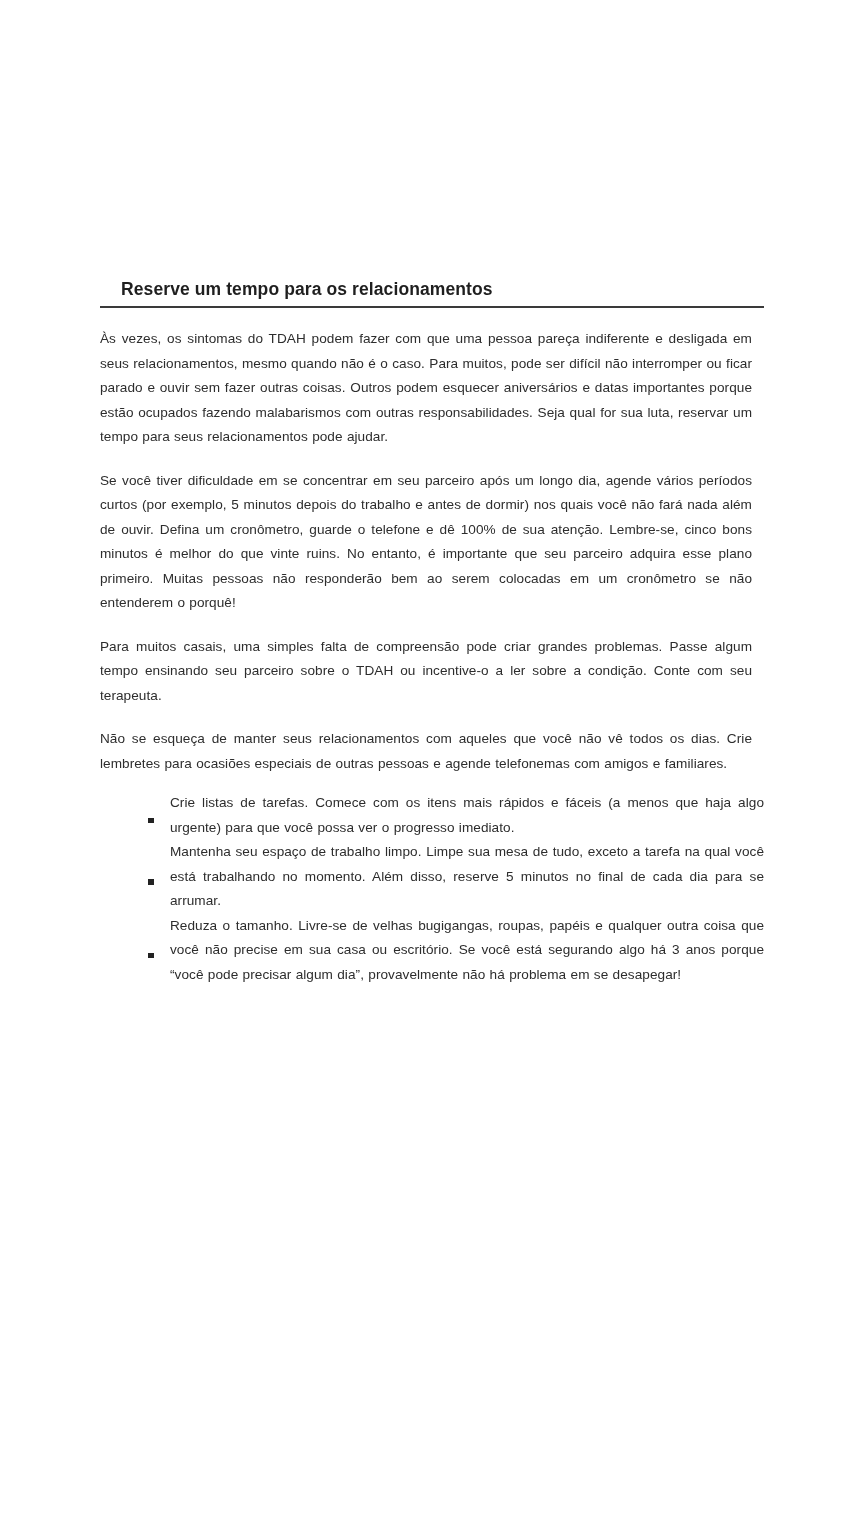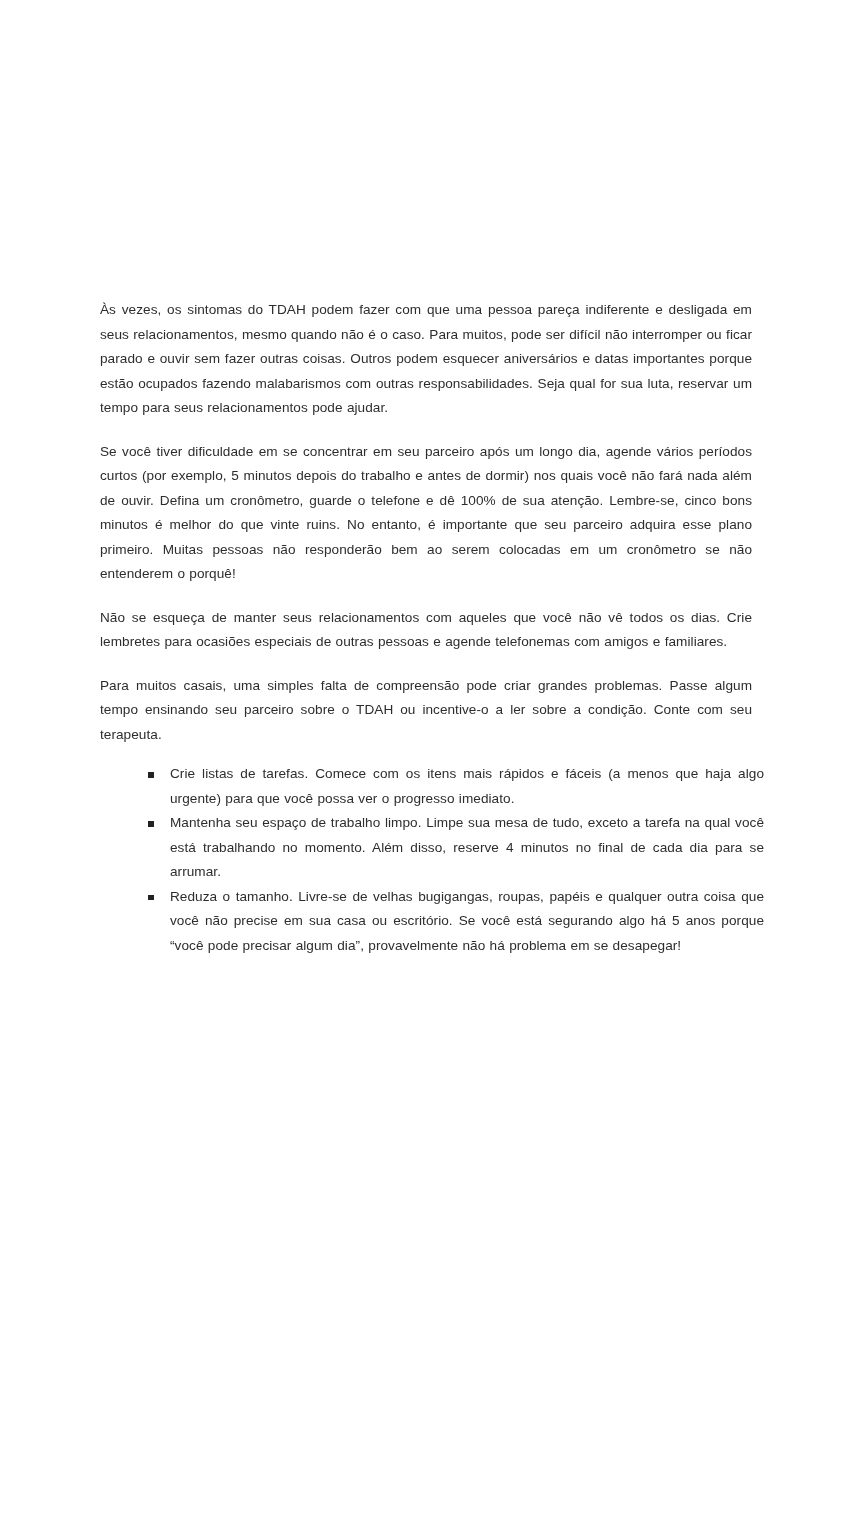--- a/index.html
+++ b/index.html
@@ -44,21 +44,21 @@
     letter-spacing: 0.05px;
     word-spacing: 0.5px;
   }
   .bullet-list {
     list-style: none;
     margin: 15px 0 0 0;
     padding: 0;
   }
   .bullet-item {
     display: flex;
-    align-items: flex-start;
+    align-items: center;
     padding-left: 48px;
   }
   .bullet-marker {
     flex: 0 0 auto;
     width: 5.5px;
     height: 5.5px;
     background: #222222;
     margin: 10px 16.5px 0 0;
   }
   .bullet-text {
@@ -70,38 +70,39 @@
     word-spacing: 0.5px;
   }
 </style>
 </head>
 <body>
 
 <div class="page">
   <main class="content">
 
     <section class="section-relationships">
+      <h2 class="section-heading">Reserve um tempo para os relacionamentos</h2>
       <p class="para">Às vezes, os sintomas do TDAH podem fazer com que uma pessoa pareça indiferente e desligada em seus relacionamentos, mesmo quando não é o caso. Para muitos, pode ser difícil não interromper ou ficar parado e ouvir sem fazer outras coisas. Outros podem esquecer aniversários e datas importantes porque estão ocupados fazendo malabarismos com outras responsabilidades. Seja qual for sua luta, reservar um tempo para seus relacionamentos pode ajudar.</p>
       <p class="para">Se você tiver dificuldade em se concentrar em seu parceiro após um longo dia, agende vários períodos curtos (por exemplo, 5 minutos depois do trabalho e antes de dormir) nos quais você não fará nada além de ouvir. Defina um cronômetro, guarde o telefone e dê 100% de sua atenção. Lembre-se, cinco bons minutos é melhor do que vinte ruins. No entanto, é importante que seu parceiro adquira esse plano primeiro. Muitas pessoas não responderão bem ao serem colocadas em um cronômetro se não entenderem o porquê!</p>
+      <p class="para">Para muitos casais, uma simples falta de compreensão pode criar grandes problemas. Passe algum tempo ensinando seu parceiro sobre o TDAH ou incentive-o a ler sobre a condição. Conte com seu terapeuta.</p>
       <p class="para">Não se esqueça de manter seus relacionamentos com aqueles que você não vê todos os dias. Crie lembretes para ocasiões especiais de outras pessoas e agende telefonemas com amigos e familiares.</p>
-      <p class="para">Para muitos casais, uma simples falta de compreensão pode criar grandes problemas. Passe algum tempo ensinando seu parceiro sobre o TDAH ou incentive-o a ler sobre a condição. Conte com seu terapeuta.</p>
     </section>
 
     <section class="section-organized">
 
       <ul class="bullet-list">
         <li class="bullet-item">
           <span class="bullet-marker"></span>
           <span class="bullet-text">Crie listas de tarefas. Comece com os itens mais rápidos e fáceis (a menos que haja algo urgente) para que você possa ver o progresso imediato.</span>
         </li>
         <li class="bullet-item">
           <span class="bullet-marker"></span>
-          <span class="bullet-text">Mantenha seu espaço de trabalho limpo. Limpe sua mesa de tudo, exceto a tarefa na qual você está trabalhando no momento. Além disso, reserve 4 minutos no final de cada dia para se arrumar.</span>
+          <span class="bullet-text">Mantenha seu espaço de trabalho limpo. Limpe sua mesa de tudo, exceto a tarefa na qual você está trabalhando no momento. Além disso, reserve 5 minutos no final de cada dia para se arrumar.</span>
         </li>
         <li class="bullet-item">
           <span class="bullet-marker"></span>
-          <span class="bullet-text">Reduza o tamanho. Livre-se de velhas bugigangas, roupas, papéis e qualquer outra coisa que você não precise em sua casa ou escritório. Se você está segurando algo há 5 anos porque “você pode precisar algum dia”, provavelmente não há problema em se desapegar!</span>
+          <span class="bullet-text">Reduza o tamanho. Livre-se de velhas bugigangas, roupas, papéis e qualquer outra coisa que você não precise em sua casa ou escritório. Se você está segurando algo há 3 anos porque “você pode precisar algum dia”, provavelmente não há problema em se desapegar!</span>
         </li>
       </ul>
     </section>
 
   </main>
 </div>
 
 </body></html>

